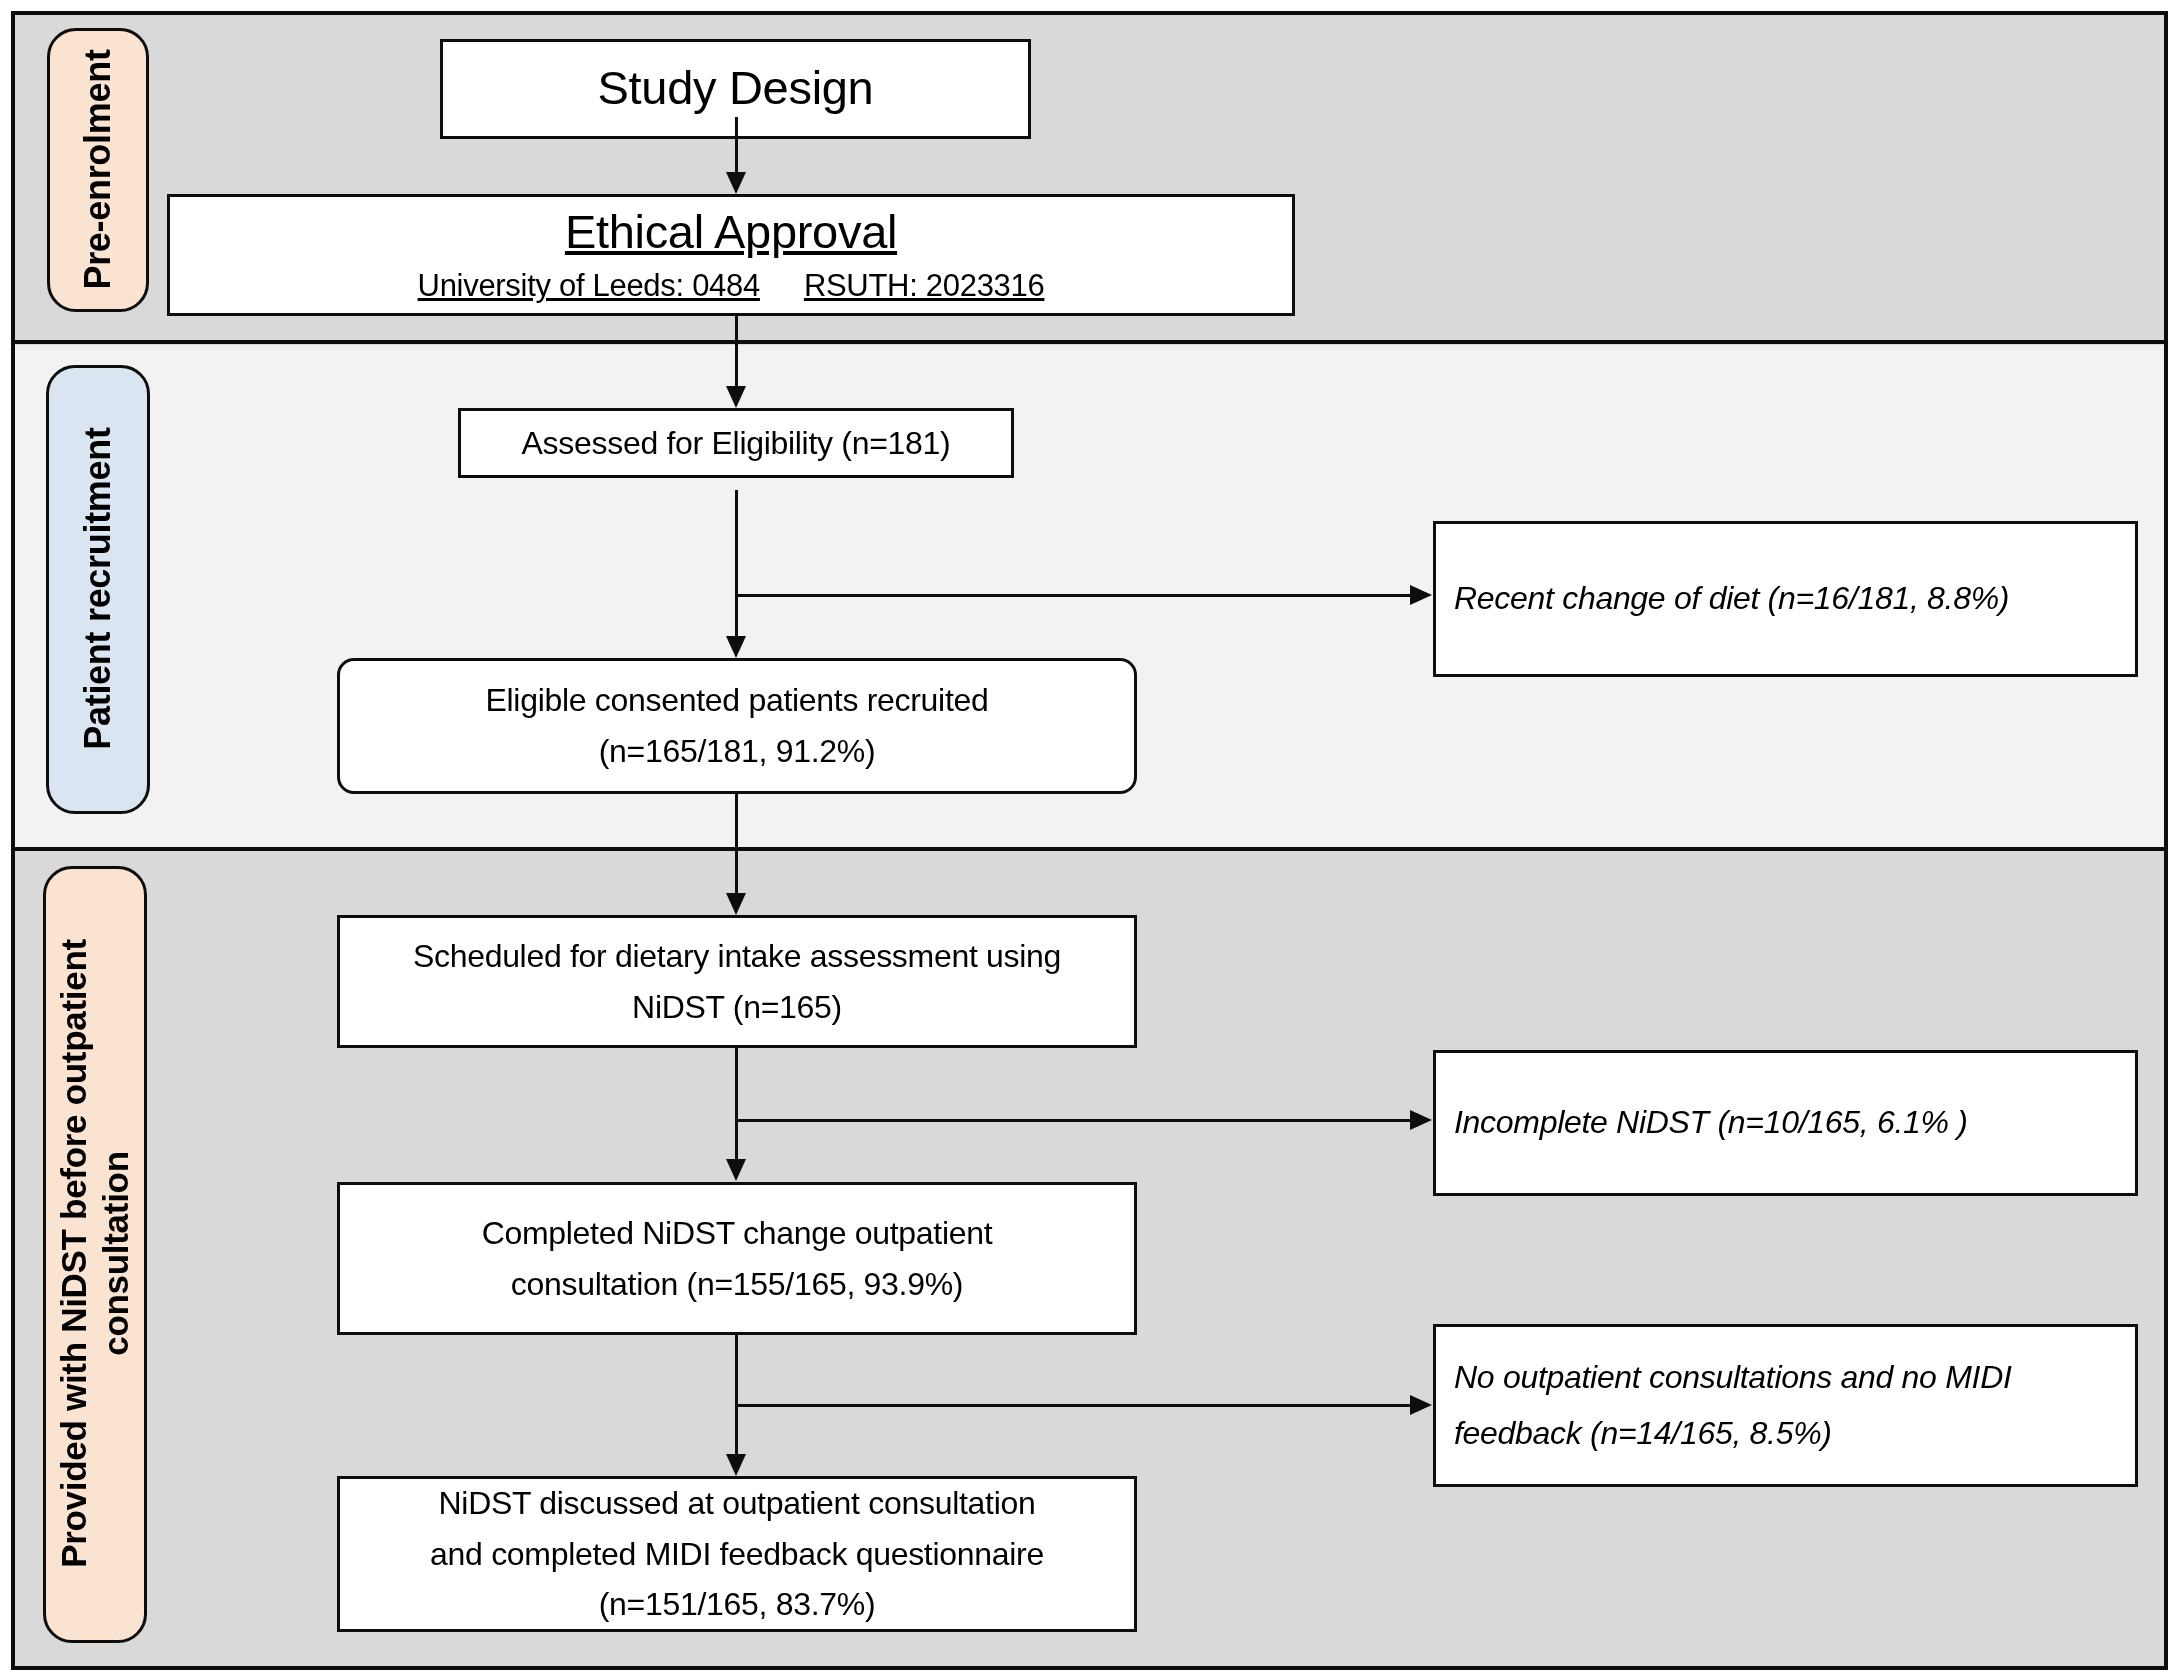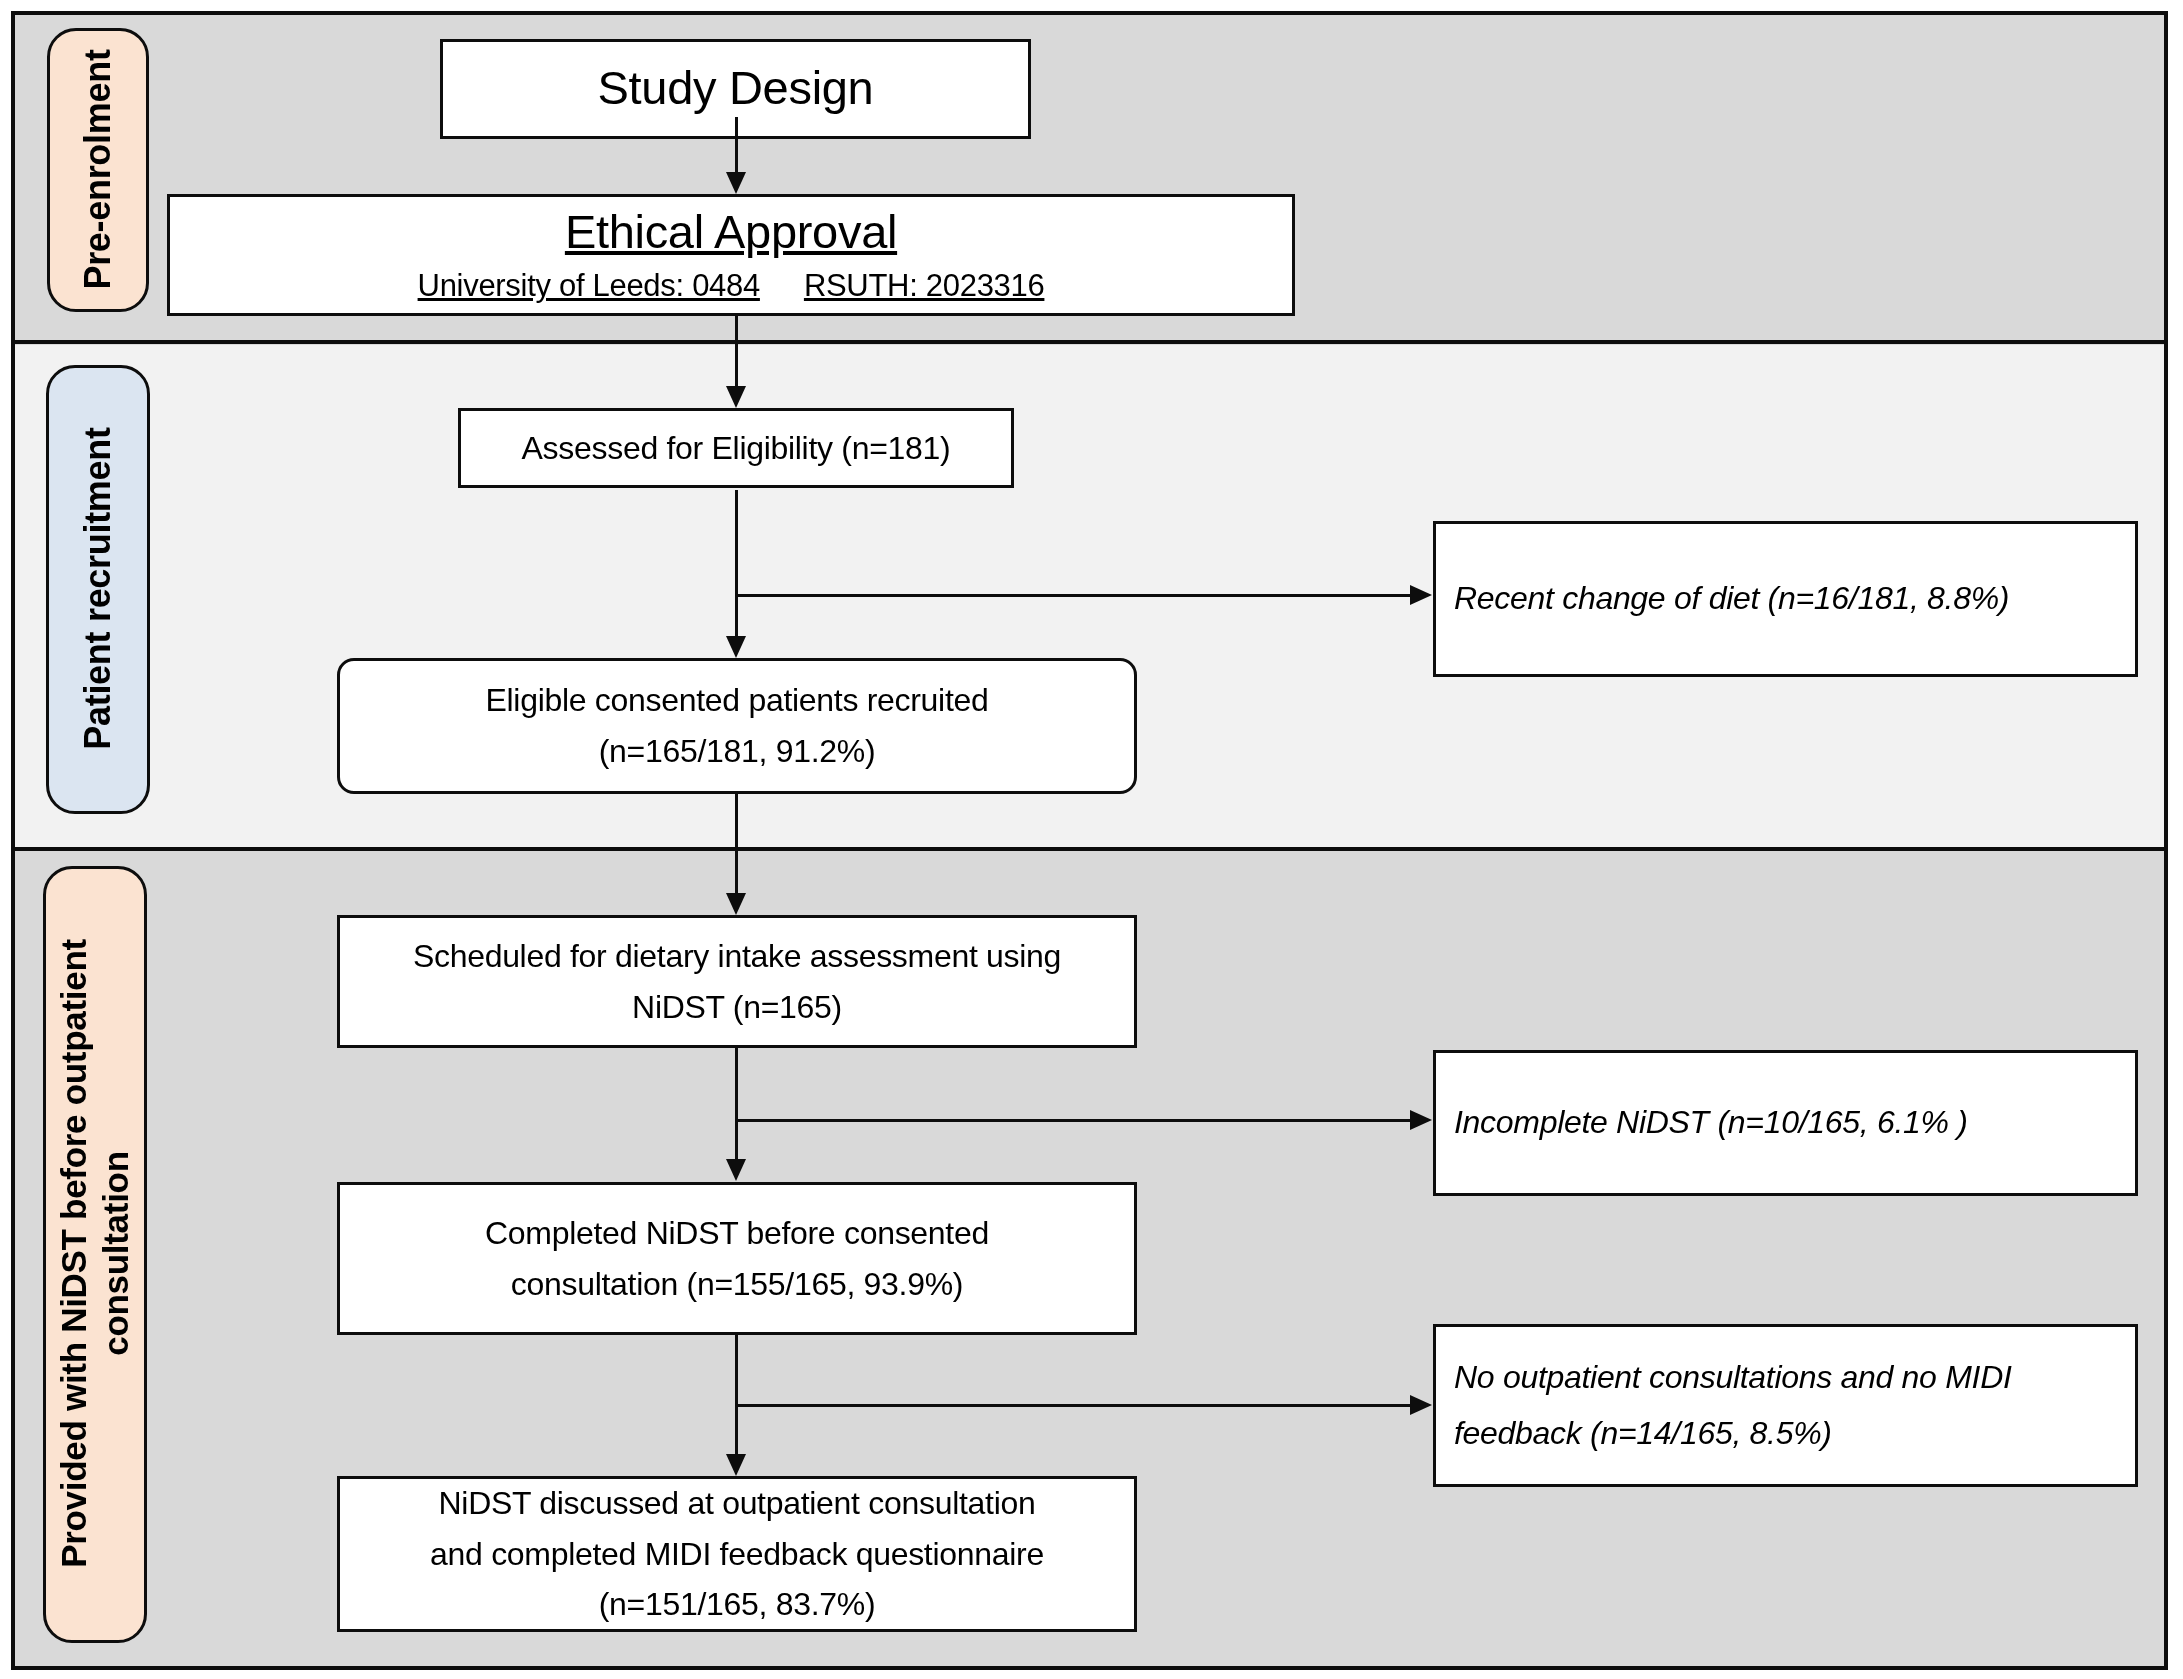--- a/index.html
+++ b/index.html
@@ -93,36 +93,36 @@
   </div>
 
   <div class="box" style="left:152px;top:179px;width:1128px;height:122px;text-decoration:underline;">
     <span class="box-title">Ethical Approval</span>
     <span class="box-sub">
       <span>University of Leeds: 0484</span>
       <span>RSUTH: 2023316</span>
     </span>
   </div>
 
-  <div class="box main-text" style="left:443px;top:393px;width:556px;height:80px;text-align:center;">
+  <div class="box main-text" style="left:443px;top:393px;width:556px;height:70px;text-align:center;">
     <span class="bline">Assessed for Eligibility (n=181)</span>
   </div>
 
   <div class="box main-text" style="left:322px;top:643px;width:800px;height:136px;border-radius:17px;">
     <span class="bline">Eligible consented patients recruited</span>
     <span class="bline">(n=165/181, 91.2%)</span>
   </div>
 
   <div class="box main-text" style="left:322px;top:900px;width:800px;height:133px;">
     <span class="bline">Scheduled for dietary intake assessment using</span>
     <span class="bline">NiDST (n=165)</span>
   </div>
 
   <div class="box main-text" style="left:322px;top:1167px;width:800px;height:153px;">
-    <span class="bline">Completed NiDST before consented</span>
+    <span class="bline">Completed NiDST change outpatient</span>
     <span class="bline">consultation (n=155/165, 93.9%)</span>
   </div>
 
   <div class="box main-text" style="left:322px;top:1461px;width:800px;height:156px;">
     <span class="bline">NiDST discussed at outpatient consultation</span>
     <span class="bline">and completed MIDI feedback questionnaire</span>
     <span class="bline">(n=151/165, 83.7%)</span>
   </div>
 
   <div class="box excl" style="left:1418px;top:506px;width:705px;height:156px;">

